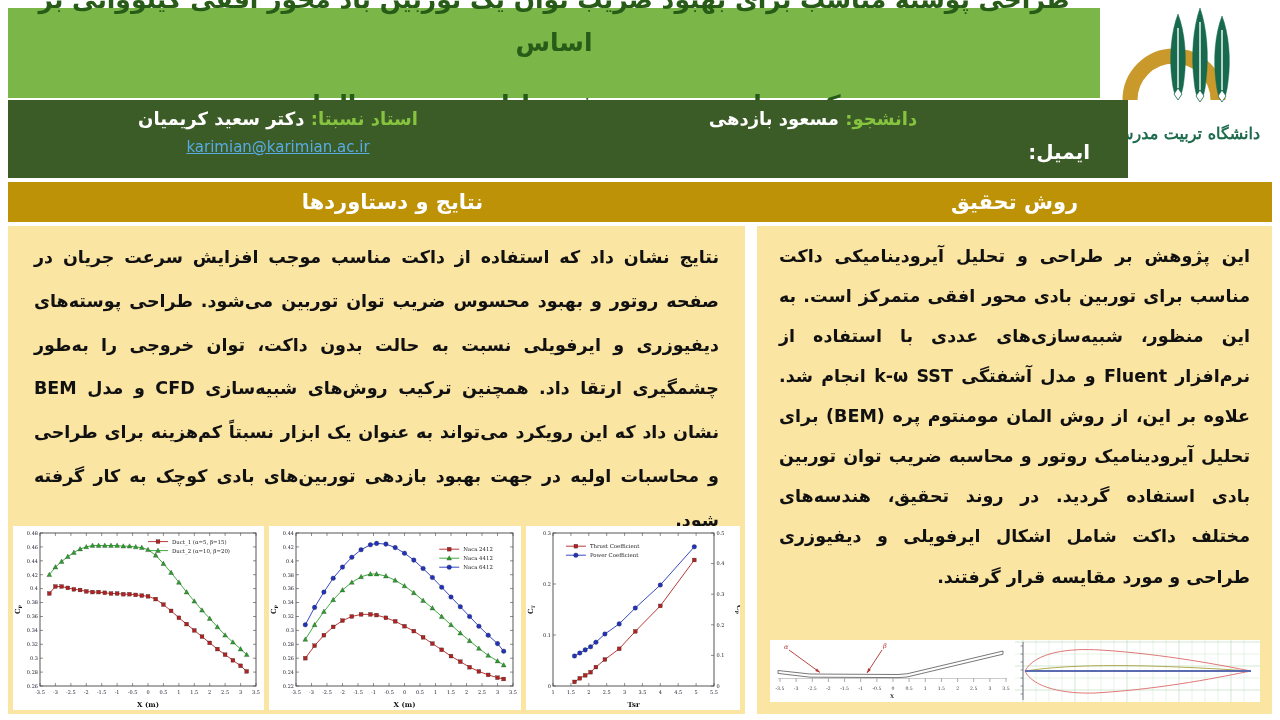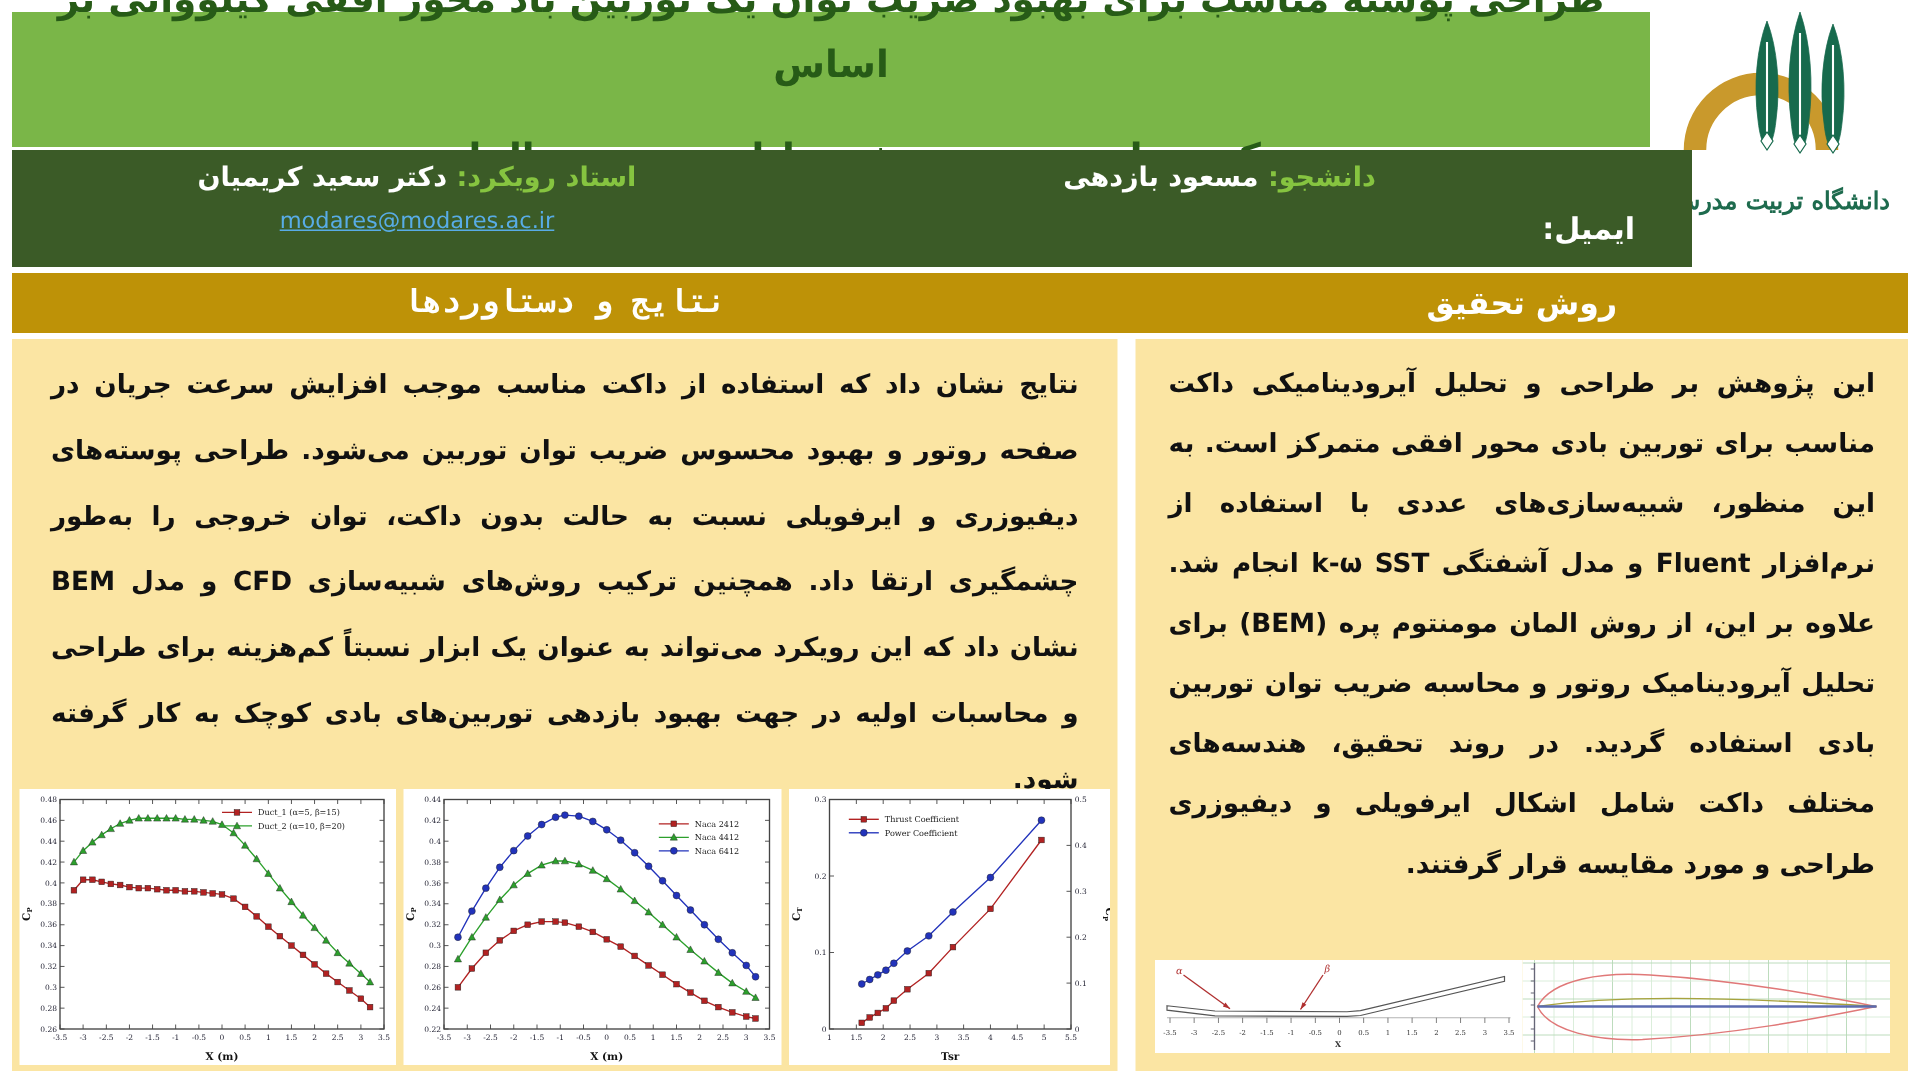--- a/index.html
+++ b/index.html
@@ -19,21 +19,21 @@
   .person .p-label{color:#86C440;}
   .person .email{display:inline-block;margin-top:9px;font-size:15px;color:#58ACE6;
     text-decoration:underline;direction:ltr;cursor:pointer;}
   .supervisor{left:90px;}
   .student{left:625px;}
   .email-label{position:absolute;right:38px;top:40px;color:#ffffff;font-weight:bold;font-size:20px;direction:rtl;}
   
   .gold-bar{position:absolute;left:8px;top:182px;width:1264px;height:40px;background:#BE9207;}
   .sec-title{position:absolute;top:0;height:40px;display:flex;align-items:center;justify-content:center;
     color:#ffffff;font-weight:bold;font-size:21px;direction:rtl;}
-  .sec-left{left:0;width:737px;font-family:Liberation Mono, monospace;}
+  .sec-left{left:16px;width:737px;}
   .sec-right{right:0;width:515px;}
   
   .panel{position:absolute;top:226px;height:488px;background:#FBE5A3;}
   .left-panel{left:8px;width:737px;}
   .right-panel{left:757px;width:515px;}
   .panel p{direction:rtl;text-align:justify;color:#111111;font-weight:bold;}
   .left-panel p{margin:10px 26px 0 26px;font-size:17.5px;line-height:2.5;}
   .right-panel p{margin:10px 22px 0 22px;font-size:17.5px;line-height:2.29;}
   
   .charts-row{position:absolute;left:5px;right:5px;bottom:4px;display:flex;gap:5px;}
@@ -72,24 +72,24 @@
         <path d="M88,90 l4,6 l-4,6 l-4,-6 Z"></path>
         <path d="M110,90 l4,6 l-4,6 l-4,-6 Z"></path>
       </g>
     </svg>
     <div class="logo-text">دانشگاه تربیت مدرس</div>
   </div>
 
   <div class="info-bar">
     <div class="person supervisor">
       <div class="p-line">
-        <span class="p-label">استاد رویکرد:</span>
+        <span class="p-label">استاد نسبتا:</span>
         <span>دکتر سعید کریمیان</span>
       </div>
-      <a class="email">modares@modares.ac.ir</a>
+      <a class="email">karimian@karimian.ac.ir</a>
     </div>
     <div class="person student">
       <div class="p-line">
         <span class="p-label">دانشجو:</span>
         <span>مسعود بازدهی</span>
       </div>
     </div>
     <span class="email-label">ایمیل:</span>
   </div>
 

